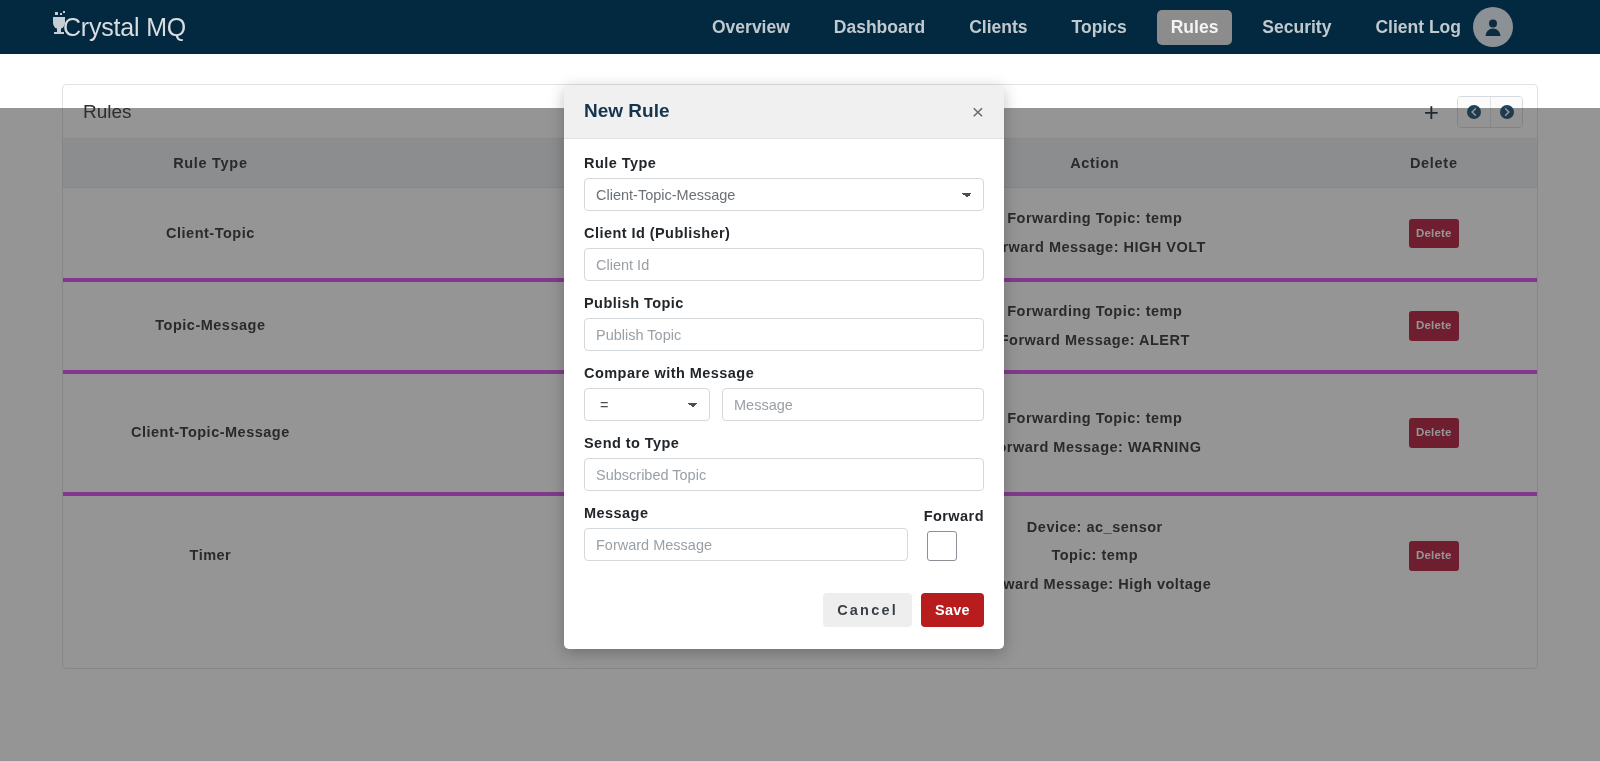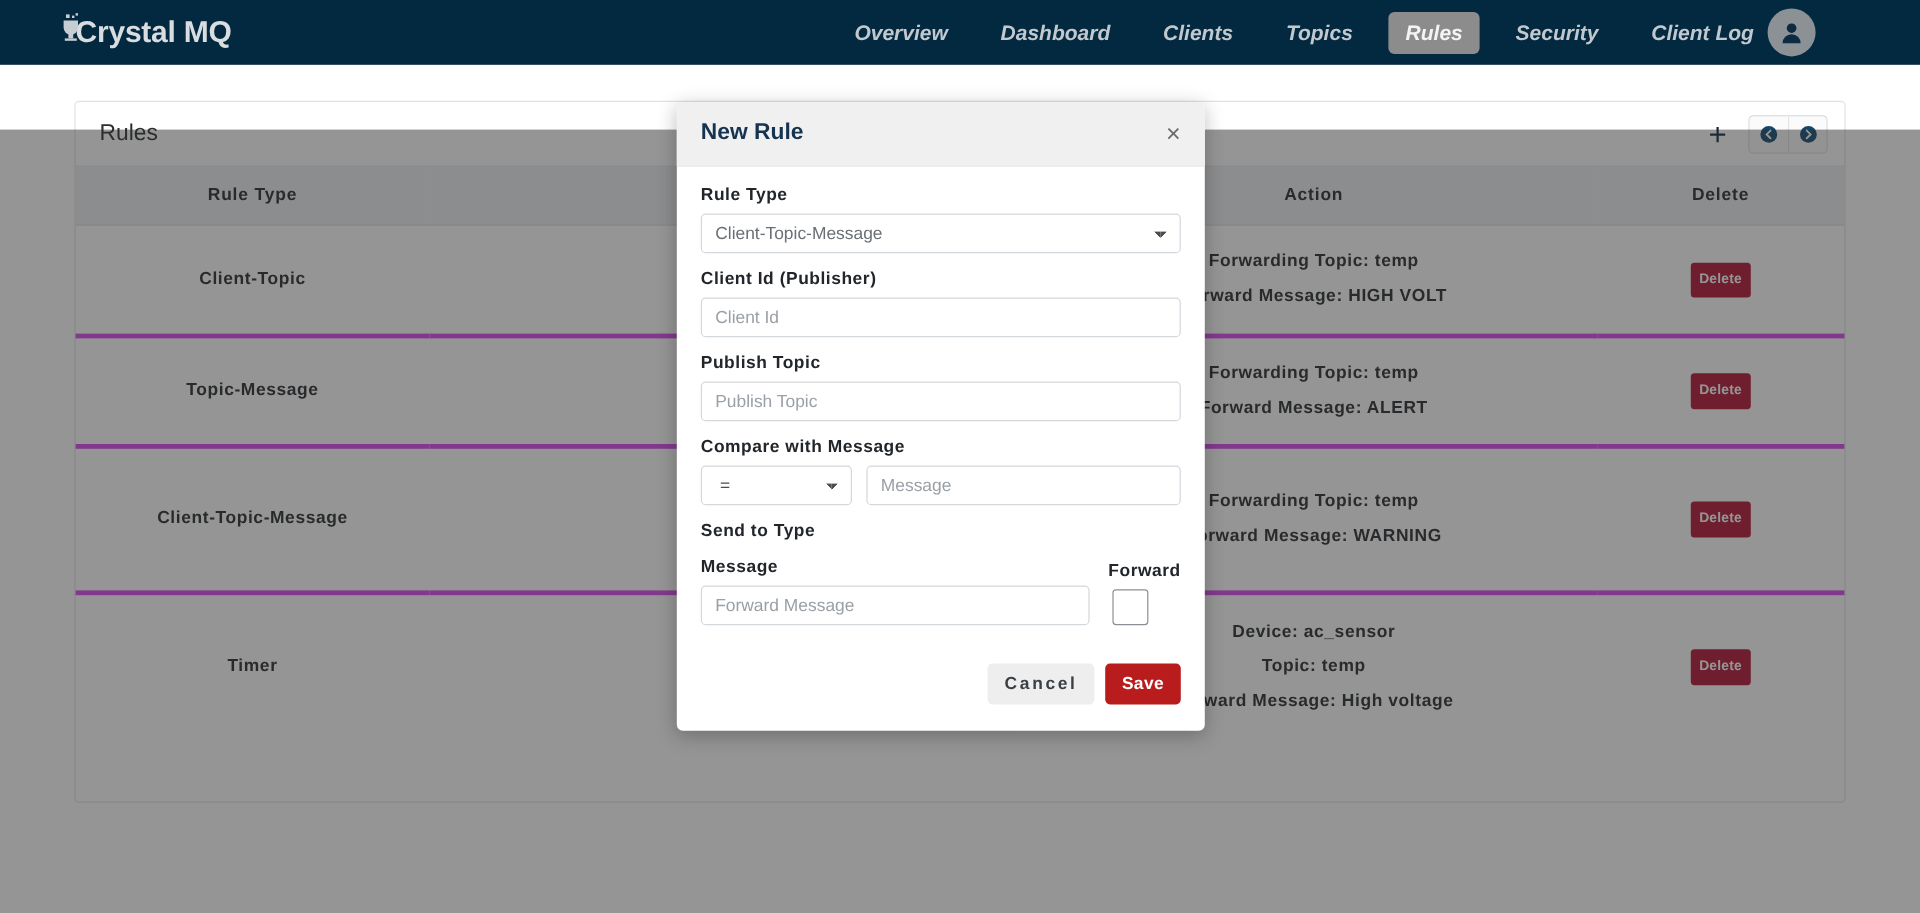--- a/index.html
+++ b/index.html
@@ -31,33 +31,32 @@
   }
   .brand-logo {
     width: 30px;
     height: 30px;
     position: relative;
     top: -2px;
   }
   .brand-text {
     color: #d9dde0;
     font-size: 25px;
-    font-weight: 700;
+    font-weight: 400;
     letter-spacing: -0.2px;
     margin-left: -16px;
   }
   .nav-links {
     position: absolute;
     left: 690px;
     top: 0;
     height: 54px;
     display: flex;
     align-items: center;
     gap: 0px;
-    font-style: italic;
   }
   .nav-link {
     color: #c2c9ce;
     font-size: 17.5px;
     font-weight: 600;
     padding: 7px 14px;
     margin: 0 8px;
     border-radius: 5px;
     white-space: nowrap;
     cursor: pointer;
@@ -520,20 +519,21 @@
       <div class="compare-row">
         <select class="sel-input op-select">
           <option>=</option>
         </select>
         <input class="txt-input msg-input" type="text" placeholder="Message" style="">
       </div>
     </div>
 
     <div class="field-group">
       <label class="field-label">Send to Type</label>
+      <input class="txt-input" type="text" placeholder="Subscribed Topic" style="">
     </div>
 
     <div class="field-group msg-fwd-row">
       <div class="msg-col">
         <label class="field-label">Message</label>
         <input class="txt-input" type="text" placeholder="Forward Message" style="">
       </div>
       <div class="fwd-col">
         <label class="field-label">Forward</label>
         <input class="fwd-checkbox" type="checkbox" style="">

